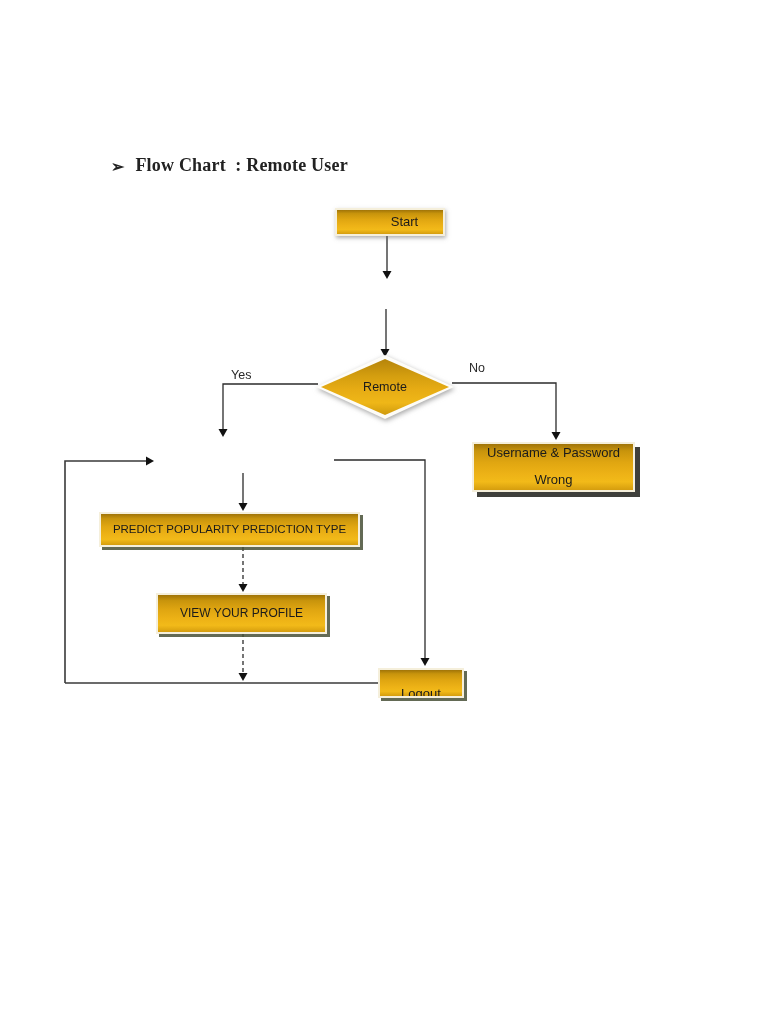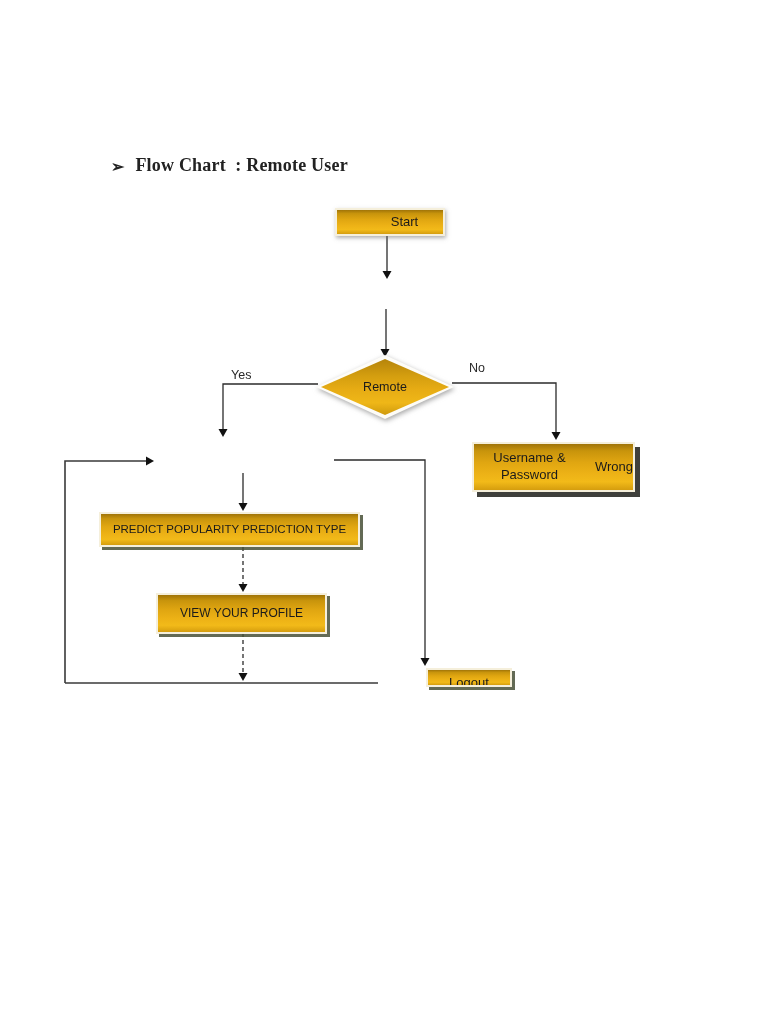--- a/index.html
+++ b/index.html
@@ -32,22 +32,22 @@
   .node .lbl{line-height:1.15;}
   .soft-shadow{box-shadow:1px 2px 4px rgba(110,110,110,.55);}
   .olive-shadow{box-shadow:3px 3px 0 rgba(72,80,55,.85);}
   .dark-shadow{box-shadow:5px 5px 0 rgba(42,42,38,.9);}
   .clip-bottom .lbl{align-self:flex-end;margin-bottom:-6px;}
   .node-start{left:335px;top:208px;width:110px;height:28px;font-size:13px;padding-left:29px;}
   .node-login{left:328px;top:280px;width:116px;height:29px;font-size:13px;}
   .node-register{left:154px;top:438px;width:180px;height:35px;font-size:11.5px;}
   .node-predict{left:99px;top:512px;width:261px;height:35px;font-size:11.5px;}
   .node-view{left:156px;top:593px;width:171px;height:41px;font-size:12px;}
-  .node-logout{left:378px;top:668px;width:86px;height:19px;font-size:13px;margin-left:48px;}
-  .node-wrong{left:472px;top:442px;width:163px;height:50px;font-size:13px;flex-direction:row;justify-content:center;gap:10px;}
+  .node-logout{left:378px;top:668px;width:86px;height:30px;font-size:13px;}
+  .node-wrong{left:472px;top:442px;width:163px;height:50px;font-size:13px;flex-direction:column;justify-content:center;gap:10px;}
   .node-wrong .lbl{line-height:1.3;}
   
   .diamond-wrap{
     position:absolute;left:316px;top:355px;width:138px;height:64px;
     filter:drop-shadow(1px 2px 2.5px rgba(110,110,110,.6));
   }
   .diamond-white{
     position:absolute;inset:0;background:#fdfcf8;
     clip-path:polygon(50% 0,100% 50%,50% 100%,0 50%);
   }

